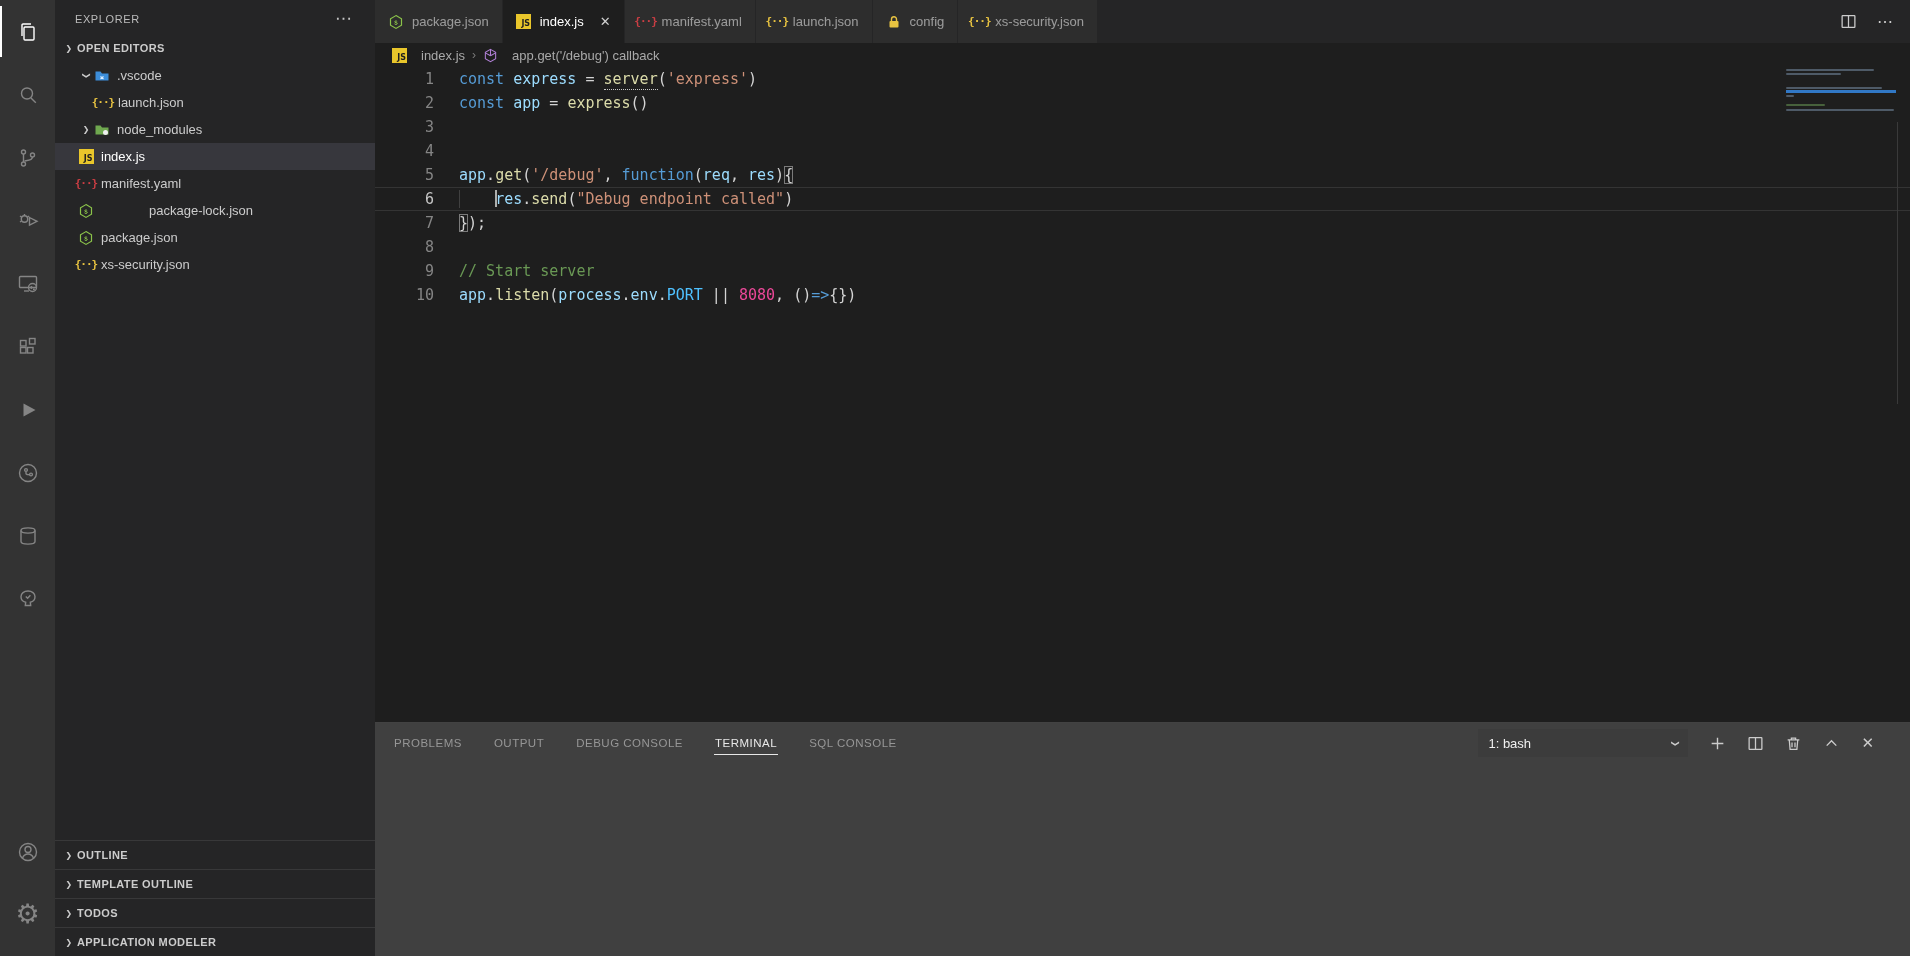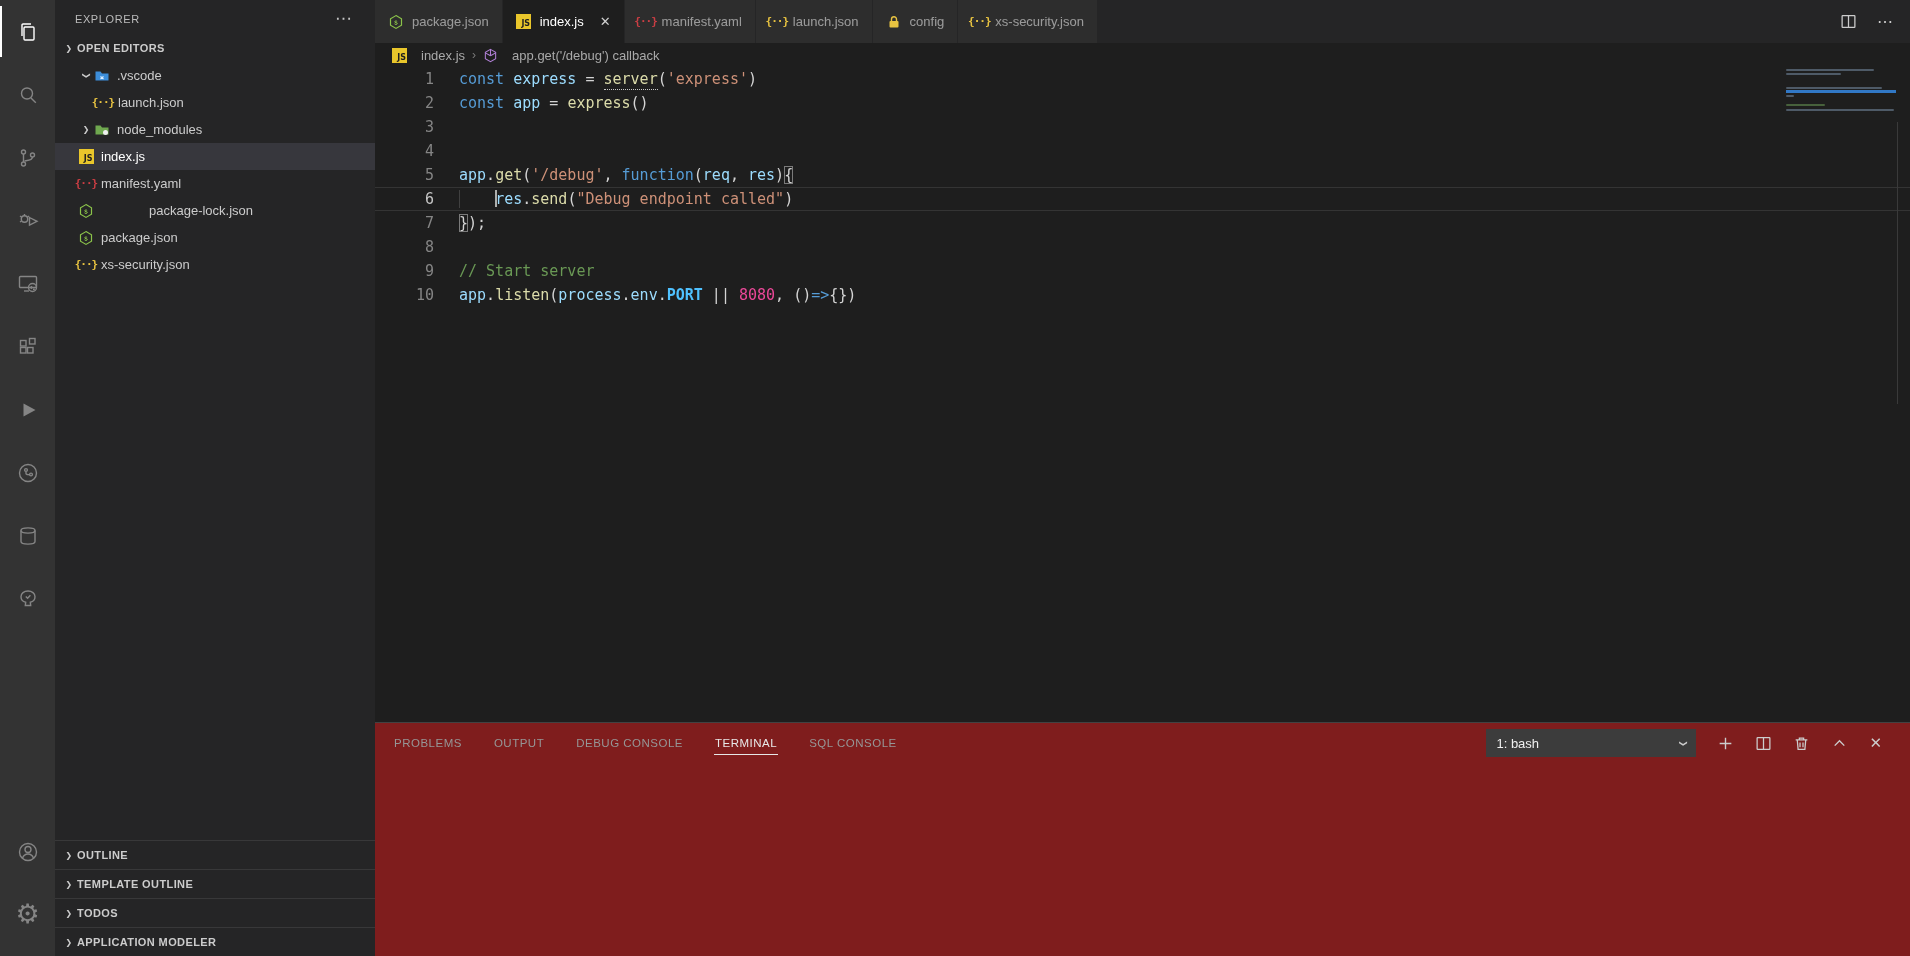--- a/index.html
+++ b/index.html
@@ -56,37 +56,37 @@
   .breadcrumb .ficon { width:15px; height:15px; }
 
   .codearea { position:relative; font-family:"DejaVu Sans Mono",monospace; font-size:15px; line-height:24px; }
   .codeline { display:flex; height:24px; position:relative; }
   .codeline.cur { box-shadow: inset 0 1px 0 #343434, inset 0 -1px 0 #343434; }
   .gutter { width:59px; flex:none; text-align:right; color:#858585; user-select:none; }
   .codeline.cur .gutter { color:#c6c6c6; }
   .linecontent { padding-left:25px; white-space:pre; color:#d4d4d4; flex:1; }
   .tk-k { color:#569cd6; } .tk-v { color:#9cdcfe; } .tk-f { color:#dcdcaa; }
   .tk-s { color:#ce9178; } .tk-c { color:#6a9955; } .tk-n { color:#ec4899; }
-  .tk-p { color:#d4d4d4; } .tk-cn { color:#4fc1ff;font-weight:bold; }
+  .tk-p { color:#d4d4d4; } .tk-cn { color:#4fc1ff; }
   .tk-u { border-bottom:1px dotted #c8c8c8; padding-bottom:1px; }
   .tk-box { outline:1px solid rgba(140,140,140,.85); outline-offset:-1px; }
   .tk-gi { box-shadow: inset 1px 0 0 #404040; }
   .caret { display:inline-block; width:2px; height:17px; background:#aeafad; vertical-align:-3px; margin-right:-2px; }
 
   .minimap { position:absolute; top:2px; right:14px; width:110px; }
   .mm-row { height:2px; margin-bottom:2.4px; border-radius:1px; }
   .mm-cursor { position:absolute; left:0; right:0; height:3px; background:#3178c6; }
   .mm-edge { position:absolute; top:55px; right:12px; width:1px; height:282px; background:#3a3a3a; }
 
   
-  .panel { position:absolute; left:375px; top:722px; right:0; bottom:0; background:#7f1d1d; border-top:1px solid #424242; }
+  .panel { position:absolute; left:375px; top:722px; right:0; bottom:0; background:#404040; border-top:1px solid #424242; }
   .panel-header { height:40px; display:flex; align-items:center; padding-left:18px; }
   .ptab { font-size:11.5px; letter-spacing:.5px; color:#969696; margin-right:30px; padding:5px 1px; cursor:pointer; }
   .ptab.active { color:#e7e7e7; border-bottom:1px solid #e7e7e7; }
-  .panel-controls { margin-left:auto; display:flex; align-items:center; gap:21px; padding-right:28px; color:#cccccc; }
+  .panel-controls { margin-left:auto; display:flex; align-items:center; gap:21px; padding-right:36px; color:#cccccc; }
   .term-select { width:210px; height:28px; background:#3c3c3c; color:#f0f0f0; font-size:13px;
                  display:flex; align-items:center; padding:0 10px; cursor:pointer; }
   .term-select .sel-chev { margin-left:auto; color:#cccccc; font-size:11px; font-family:"DejaVu Sans Mono",monospace; transform:rotate(90deg); }
   .icon-btn { cursor:pointer; display:flex; align-items:center; color:#cccccc; }
   .x-glyph { font-size:15px; }
 
   .term { padding:13px 0 0 18px; font-family:"DejaVu Sans Mono",monospace; font-size:15px; line-height:23px; color:#cccccc; }
   .t-g { color:#33c587; } .t-m { color:#c86fc8; } .t-y { color:#c5c532; } .t-w { color:#cccccc; }
   .t-cursor { display:inline-block; width:9px; height:17px; border:1px solid #b9b9b9; vertical-align:-3px; margin-left:2px; }
 </style>

